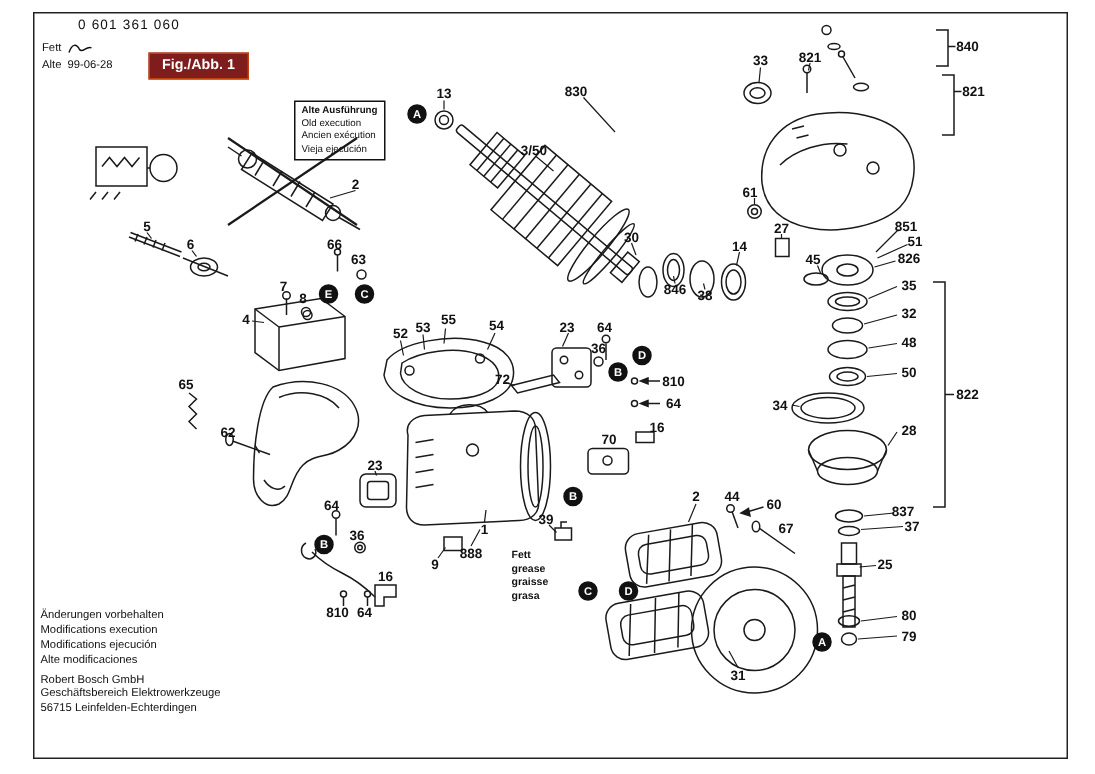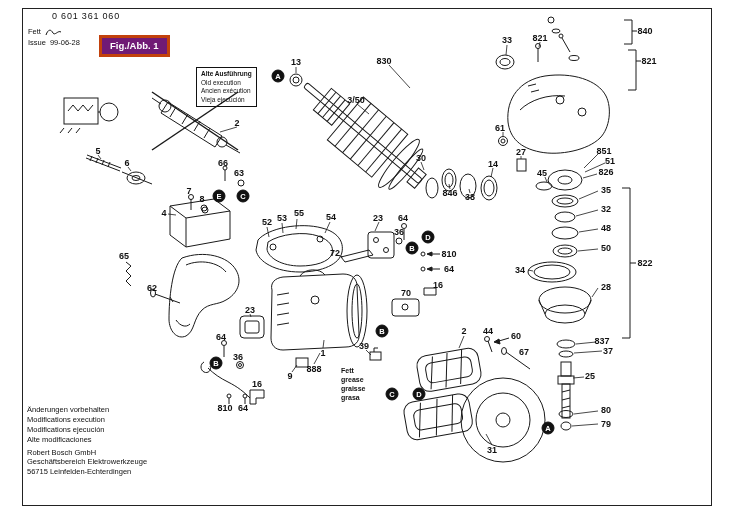--- a/index.html
+++ b/index.html
@@ -3,22 +3,22 @@
 <meta charset="utf-8">
 <style>
   html,body{margin:0;padding:0;background:#fff;}
   .page{position:relative;width:730px;height:516px;background:#fff;overflow:hidden;
         font-family:"Liberation Sans",sans-serif;color:#111;}
   .page svg.canvas{position:absolute;left:0;top:0;}
   .abs{position:absolute;}
   .part-number{left:52px;top:11px;font-size:9px;letter-spacing:0.8px;}
   .stand-block{left:28px;top:26px;font-size:7.5px;line-height:1.5;}
   .stand-row{display:flex;align-items:center;gap:4px;}
-  .fig-box{left:99px;top:35px;background:#701a75;color:#fff;font-size:9.5px;font-weight:700;
-           padding:2px 8px 3px;border:3px solid #c2410c;}
+  .fig-box{left:99px;top:35px;background:#7f1d1d;color:#fff;font-size:9.5px;font-weight:700;
+           padding:2px 8px 3px;border:1px solid #c2410c;}
   .note-box{left:196px;top:67px;border:1px solid #111;padding:2px 4px;font-size:6.5px;line-height:1.32;}
   .note-box .b{font-weight:700;}
   .grease-note{left:341px;top:366px;font-size:7px;font-weight:700;line-height:1.3;}
   .footer-block{left:27px;top:405px;font-size:7.5px;line-height:1.32;}
   .footer-block .company{font-weight:400;}
   .footer-block .company.first{margin-top:3px;}
   svg text{font-family:"Liberation Sans",sans-serif;}
   .callout{font-size:9px;font-weight:700;fill:#111;}
   .badge-circle{fill:#111;stroke:#111;}
   .badge-letter{font-size:7.5px;font-weight:700;fill:#fff;text-anchor:middle;}
@@ -427,21 +427,21 @@
   <div class="abs part-number">0 601 361 060</div>
 
   <div class="abs stand-block">
     <div class="stand-row">
       <span>Fett</span>
       <svg width="18" height="10">
         <path d="M1,8 C3,2 6,2 8,6 C10,9 13,3 16,5" stroke="#111" fill="none" stroke-width="1"></path>
       </svg>
     </div>
     <div class="stand-row">
-      <span>Issue</span>
+      <span>Alte</span>
       <span>99-06-28</span>
     </div>
   </div>
 
   <div class="abs fig-box">Fig./Abb. 1</div>
 
   <div class="abs note-box">
     <div class="b">Alte Ausführung</div>
     <div>Old execution</div>
     <div>Ancien exécution</div>

